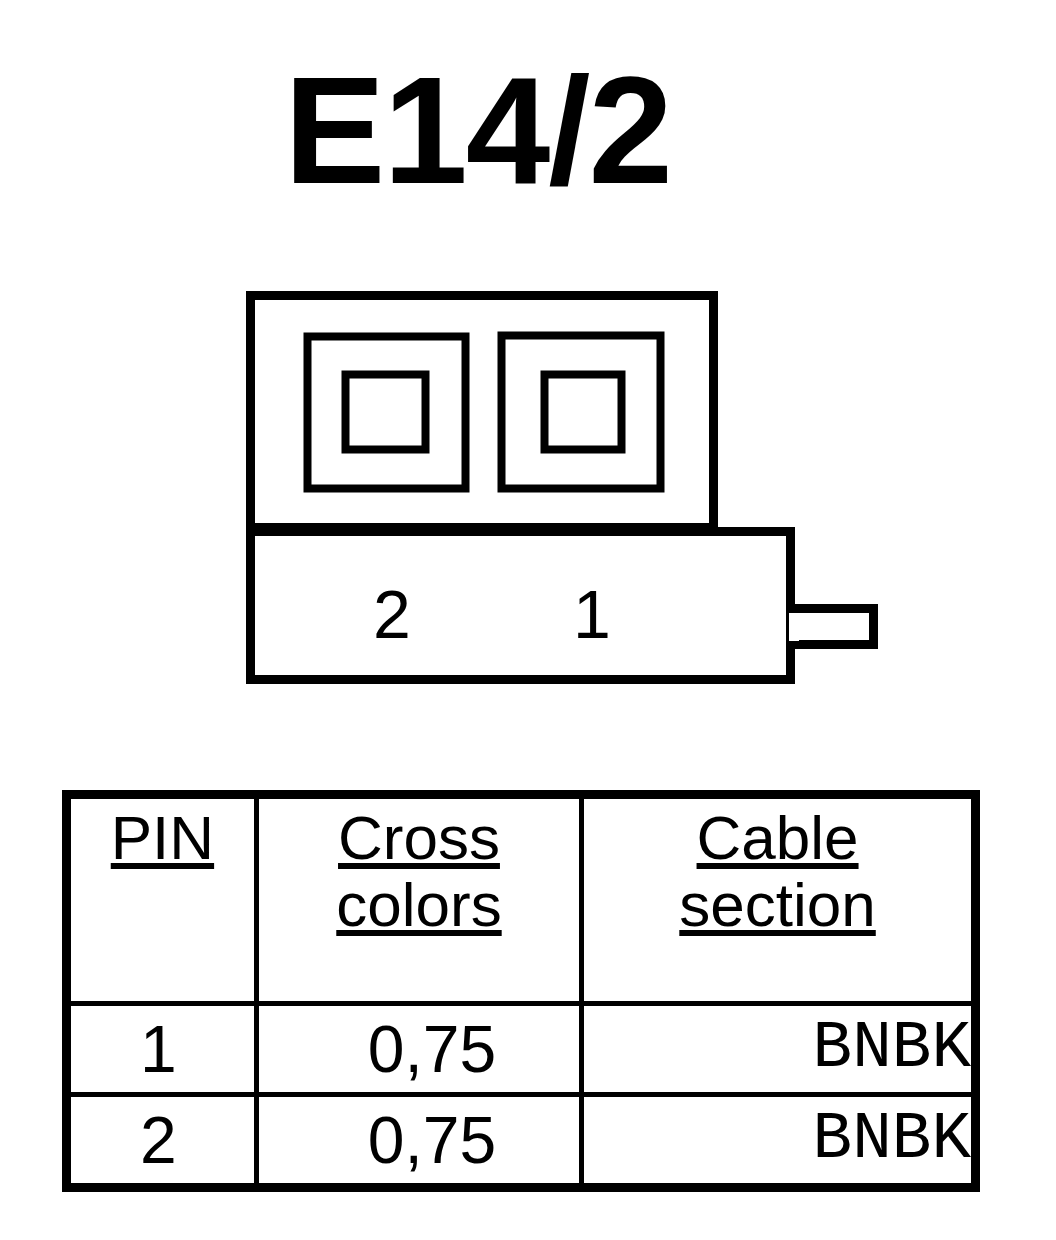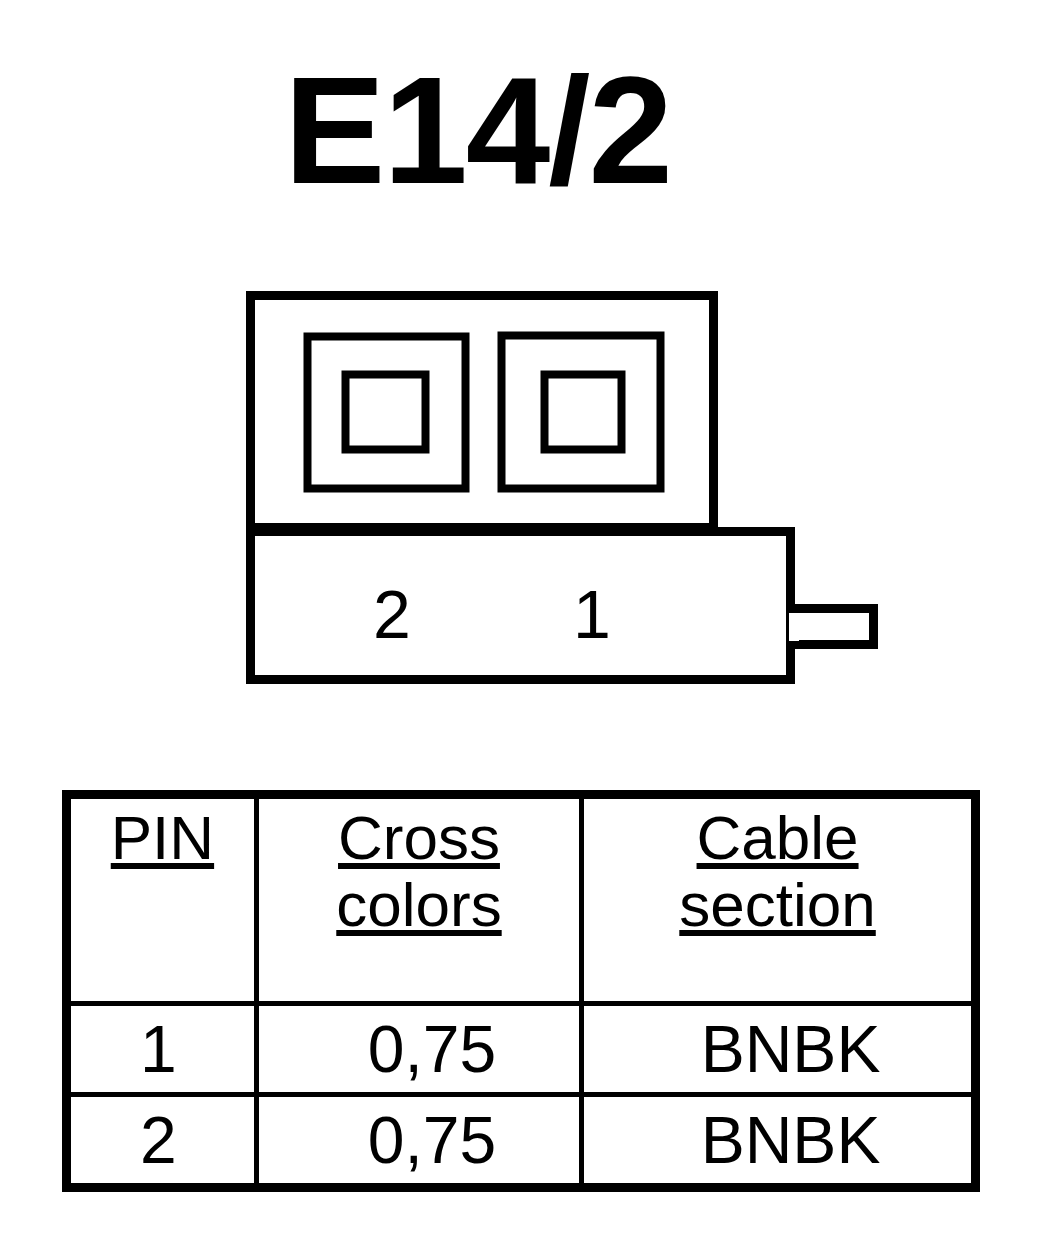--- a/index.html
+++ b/index.html
@@ -97,21 +97,21 @@
 
   #pinout-table tbody td {
     height: 86px;
     font-size: 66px;
     line-height: 1;
     vertical-align: middle;
     white-space: pre;
   }
   #pinout-table tbody td.cell-pin    { text-align: center; padding-right: 8px; }
   #pinout-table tbody td.cell-cross  { text-align: center;  padding-left: 26px; }
-  #pinout-table tbody td.cell-colors { text-align: center;  padding-left: 26px; }
+  #pinout-table tbody td.cell-colors { text-align: right;  padding-left: 26px; font-family: Liberation Mono, monospace; }
 </style>
 </head>
 <body>
 
 <div id="connector-title">E14/2</div>
 
 <div id="connector-diagram">
   <svg width="1056" height="1240" viewBox="0 0 1056 1240" xmlns="http://www.w3.org/2000/svg">
 
     <rect x="250.5" y="295.5" width="463" height="232" fill="#ffffff" stroke="#000000" stroke-width="9"></rect>

